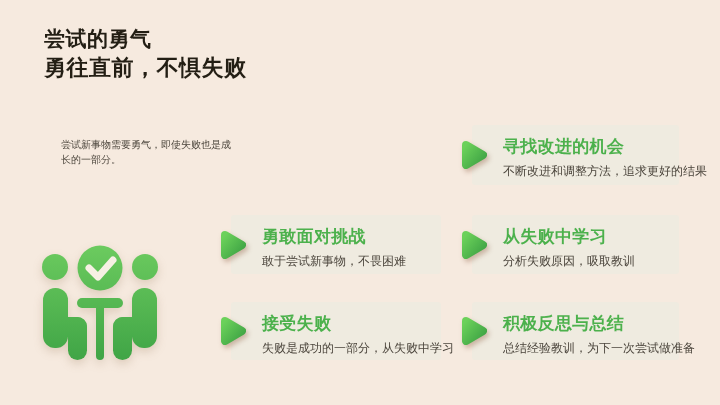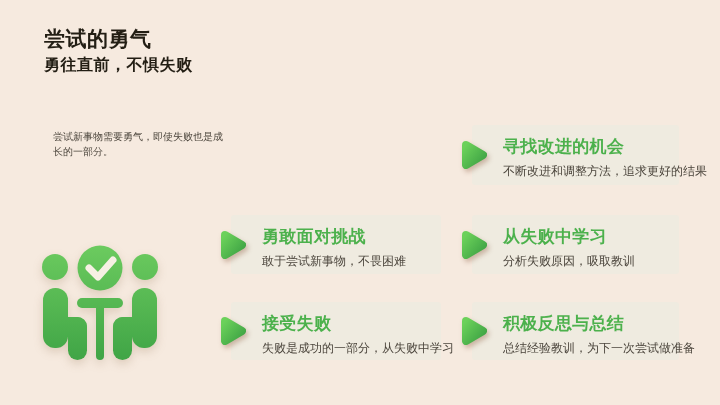--- a/index.html
+++ b/index.html
@@ -8,22 +8,22 @@
     --icon-top:#6CCB5F; --icon-bottom:#3EA345;
     --tri-a:#6BD15A; --tri-b:#3DA244; --check:#F6F0E4;
   }
   html,body{margin:0;padding:0;}
   body{width:720px;height:405px;font-family:"Liberation Sans",sans-serif;}
   .slide{position:relative;width:720px;height:405px;background:var(--bg);overflow:hidden;font-family:Liberation Mono, monospace;}
 
   .page-title{position:absolute;left:44px;top:29px;margin:0;
     font-size:21px;line-height:1.15;font-weight:700;color:var(--heading);letter-spacing:.5px;}
   .page-subtitle{position:absolute;left:44px;top:57px;margin:0;
-    font-size:16px;line-height:1.2;font-weight:700;color:var(--heading);letter-spacing:.5px;}
-  .intro{position:absolute;left:45px;top:122px;width:170px;margin:8px;
+    font-size:22px;line-height:1.2;font-weight:700;color:var(--heading);letter-spacing:.5px;}
+  .intro{position:absolute;left:45px;top:122px;width:170px;margin:16px;
     font-size:10px;line-height:1.52;color:var(--body-text);}
 
   .team-icon{position:absolute;left:40px;top:245px;width:120px;height:120px;
     filter:drop-shadow(0 4px 5px rgba(130,95,60,.22));}
 
   .card{position:absolute;background:var(--card-bg);border-radius:3px;
     padding:10px 6px 0 31px;box-sizing:border-box;}
   .pos-tr{left:472px;top:125px;width:207px;height:60px;}
   .pos-ml{left:231px;top:215px;width:210px;height:59px;}
   .pos-mr{left:472px;top:215px;width:207px;height:59px;}

